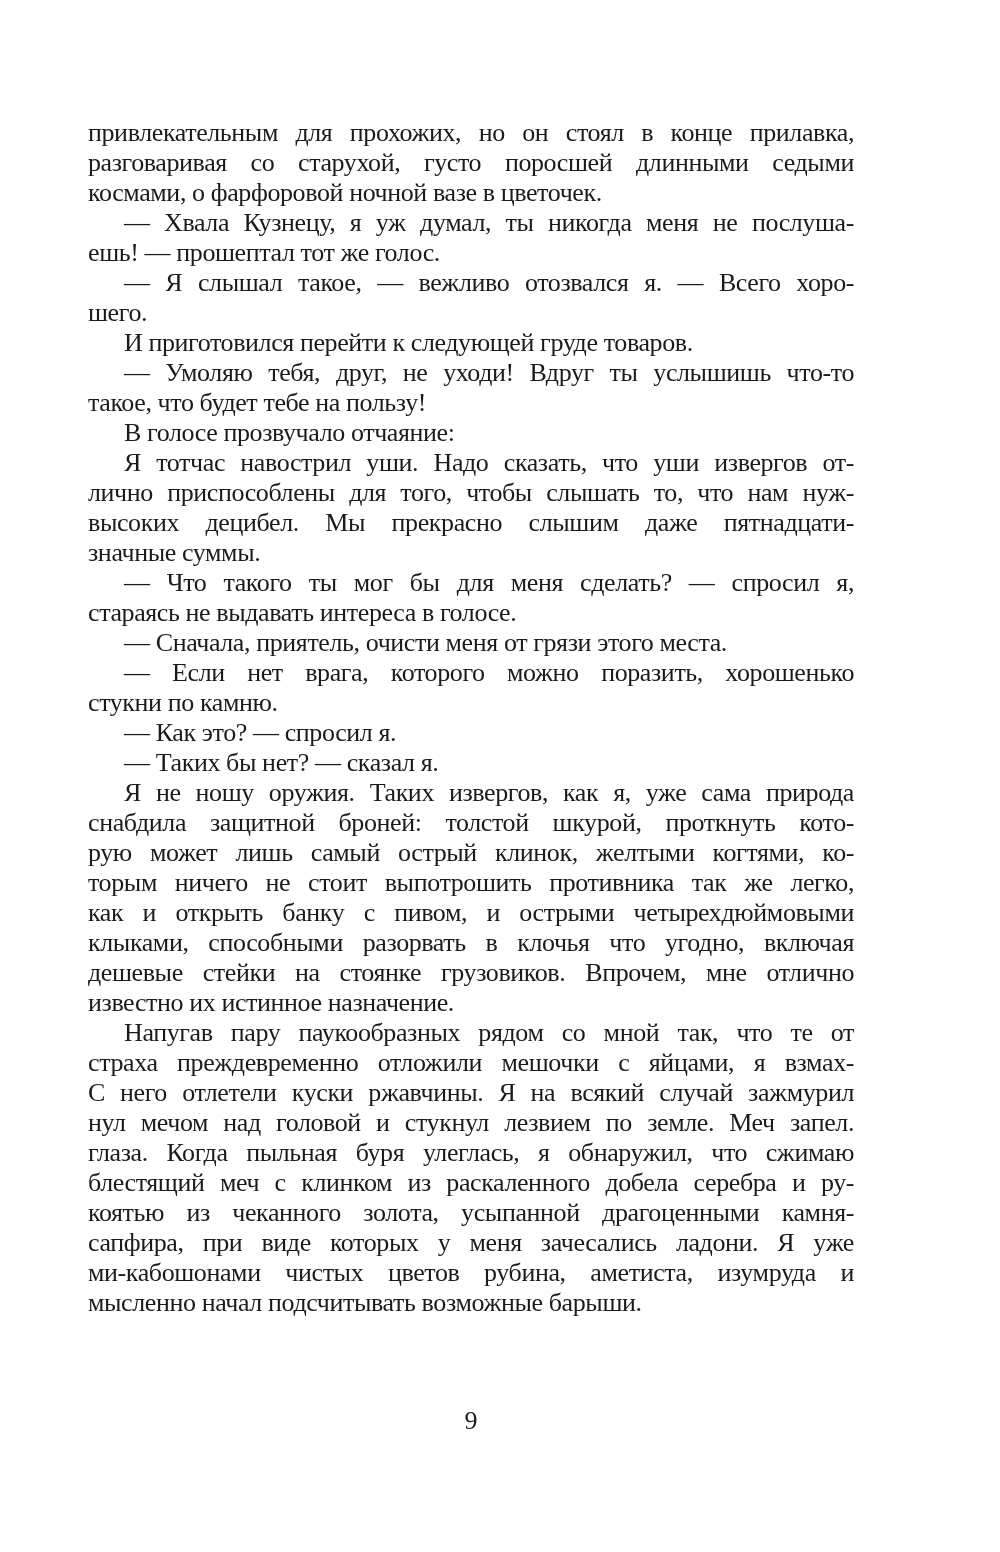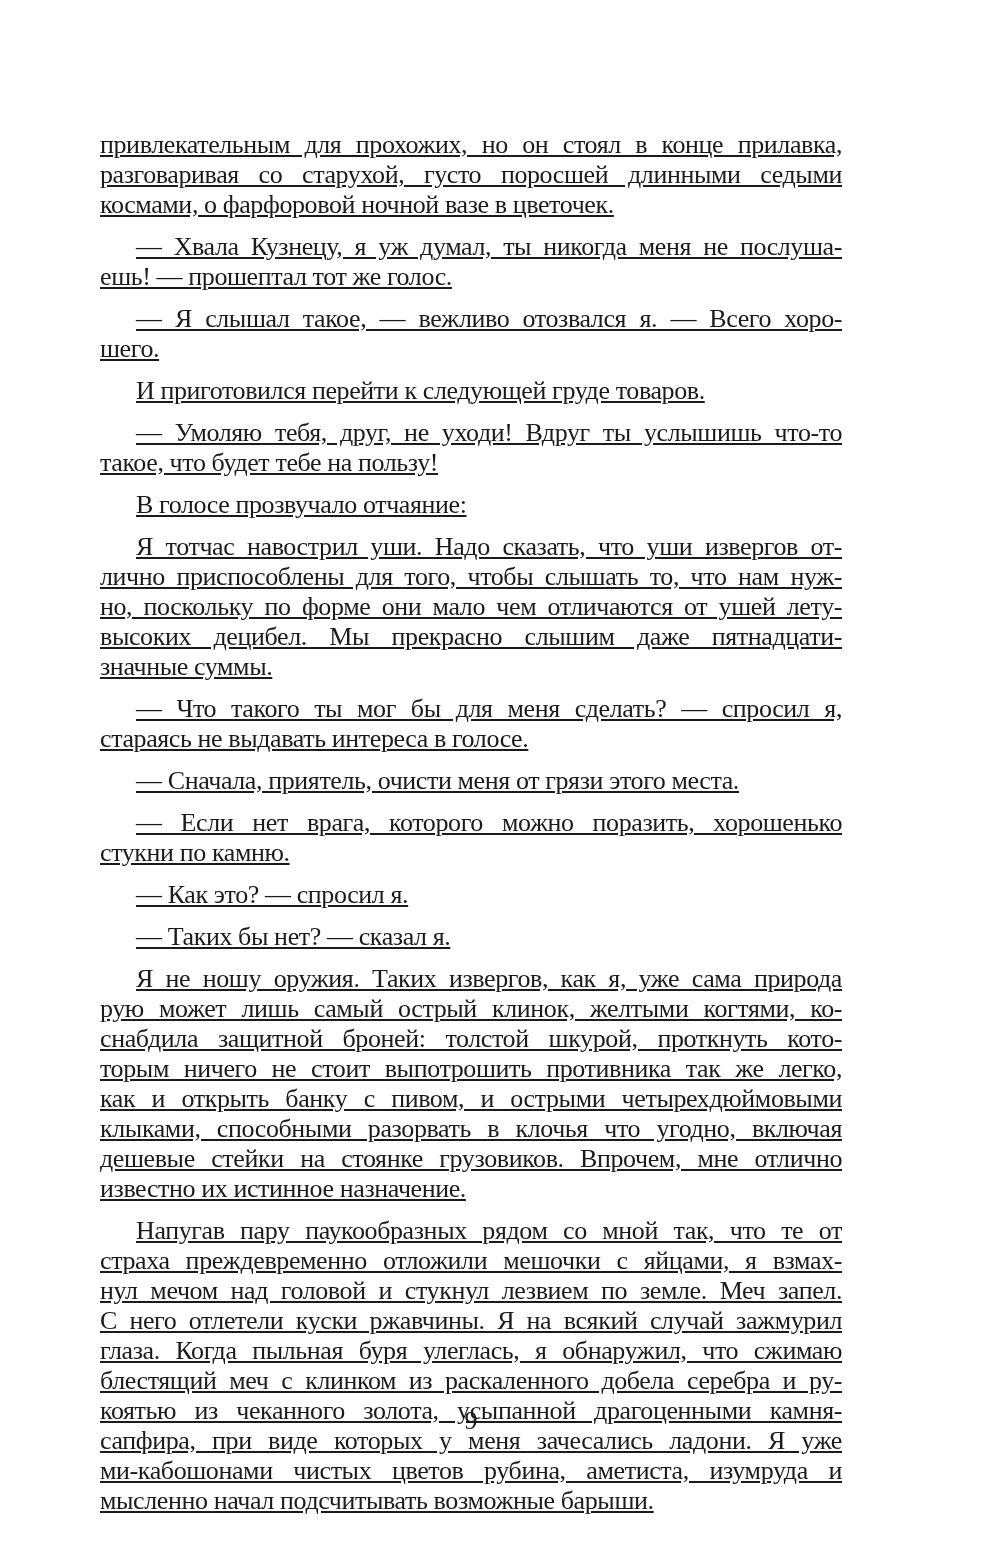--- a/index.html
+++ b/index.html
@@ -23,23 +23,22 @@
   #text-block {
     position: absolute;
     left: 88px;
     top: 118px;
     width: 766px;
     font-size: 26px;
     line-height: 30px;
     letter-spacing: -0.4px;
   }
   .paragraph {
-    margin: 12px;
+    margin: 0;
     padding: 0;
-    text-decoration: underline;
   }
   .line {
     height: 30px;
     overflow: hidden;
     text-align: justify;
     text-align-last: justify;
     white-space: normal;
   }
   .line.last {
     text-align-last: left;
@@ -83,21 +82,20 @@
       <div class="paragraph">
         <div class="line indent">— Умоляю тебя, друг, не уходи! Вдруг ты услышишь что-то</div>
         <div class="line last">такое, что будет тебе на пользу!</div>
       </div>
       <div class="paragraph">
         <div class="line indent last">В голосе прозвучало отчаяние:</div>
       </div>
       <div class="paragraph">
         <div class="line indent">Я тотчас навострил уши. Надо сказать, что уши извергов от-</div>
         <div class="line">лично приспособлены для того, чтобы слышать то, что нам нуж-</div>
-        <div class="line">но, поскольку по форме они мало чем отличаются от ушей лету-</div>
         <div class="line">высоких децибел. Мы прекрасно слышим даже пятнадцати-</div>
         <div class="line last">значные суммы.</div>
       </div>
       <div class="paragraph">
         <div class="line indent">— Что такого ты мог бы для меня сделать? — спросил я,</div>
         <div class="line last">стараясь не выдавать интереса в голосе.</div>
       </div>
       <div class="paragraph">
         <div class="line indent last">— Сначала, приятель, очисти меня от грязи этого места.</div>
       </div>
@@ -106,33 +104,33 @@
         <div class="line last">стукни по камню.</div>
       </div>
       <div class="paragraph">
         <div class="line indent last">— Как это? — спросил я.</div>
       </div>
       <div class="paragraph">
         <div class="line indent last">— Таких бы нет? — сказал я.</div>
       </div>
       <div class="paragraph">
         <div class="line indent">Я не ношу оружия. Таких извергов, как я, уже сама природа</div>
+        <div class="line">снабдила защитной броней: толстой шкурой, проткнуть кото-</div>
         <div class="line">рую может лишь самый острый клинок, желтыми когтями, ко-</div>
-        <div class="line">снабдила защитной броней: толстой шкурой, проткнуть кото-</div>
         <div class="line">торым ничего не стоит выпотрошить противника так же легко,</div>
         <div class="line">как и открыть банку с пивом, и острыми четырехдюймовыми</div>
         <div class="line">клыками, способными разорвать в клочья что угодно, включая</div>
         <div class="line">дешевые стейки на стоянке грузовиков. Впрочем, мне отлично</div>
         <div class="line last">известно их истинное назначение.</div>
       </div>
       <div class="paragraph">
         <div class="line indent">Напугав пару паукообразных рядом со мной так, что те от</div>
         <div class="line">страха преждевременно отложили мешочки с яйцами, я взмах-</div>
+        <div class="line">С него отлетели куски ржавчины. Я на всякий случай зажмурил</div>
         <div class="line">нул мечом над головой и стукнул лезвием по земле. Меч запел.</div>
-        <div class="line">С него отлетели куски ржавчины. Я на всякий случай зажмурил</div>
         <div class="line">глаза. Когда пыльная буря улеглась, я обнаружил, что сжимаю</div>
         <div class="line">блестящий меч с клинком из раскаленного добела серебра и ру-</div>
         <div class="line">коятью из чеканного золота, усыпанной драгоценными камня-</div>
         <div class="line">сапфира, при виде которых у меня зачесались ладони. Я уже</div>
         <div class="line">ми-кабошонами чистых цветов рубина, аметиста, изумруда и</div>
         <div class="line last">мысленно начал подсчитывать возможные барыши.</div>
       </div>
     </div>
   <div id="page-number">9</div>
 </div>

